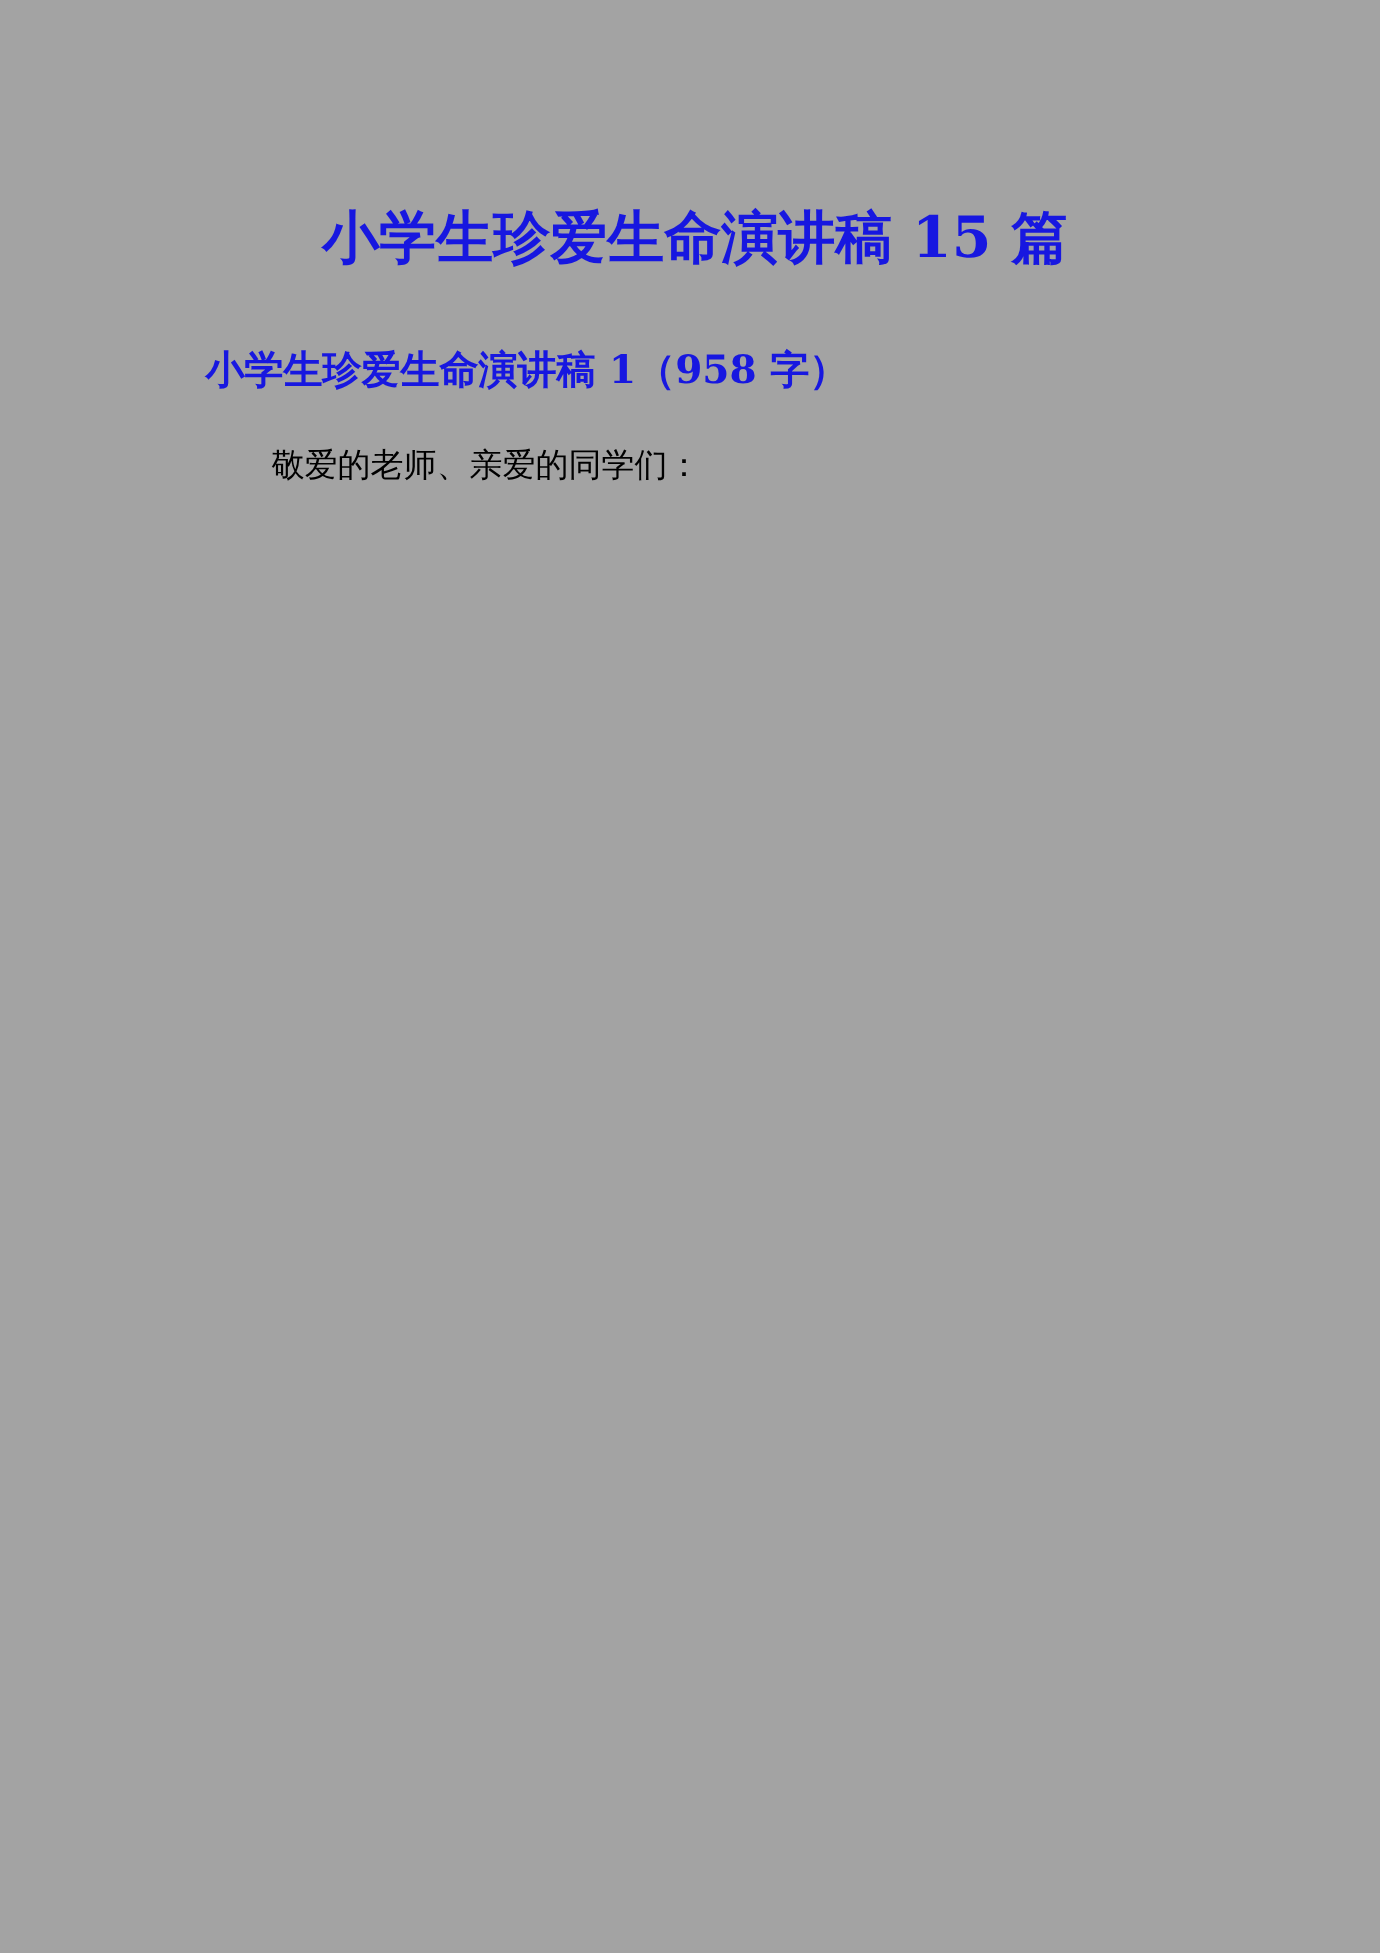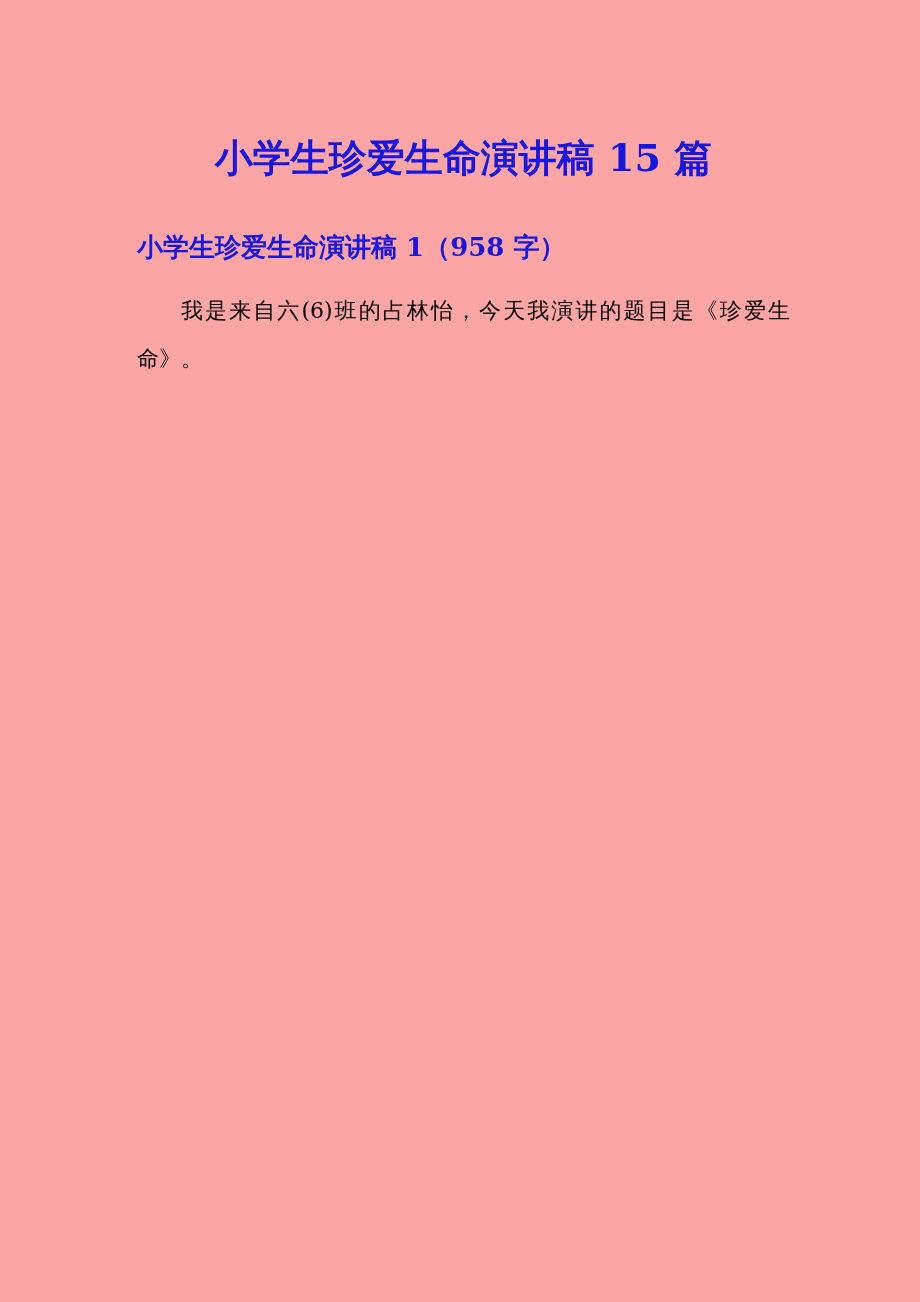--- a/index.html
+++ b/index.html
@@ -4,21 +4,21 @@
 <style>
   html, body {
     margin: 0;
     padding: 0;
     background: #ffffff;
   }
   .page {
     position: relative;
     width: 920px;
     height: 1302px;
-    background: #fca5a5;
+    background: #a3a3a3;
     overflow: hidden;
     font-family: "DejaVu Serif", "Liberation Serif", serif;
     color: #000000;
   }
   .doc {
     padding: 0 130px 0 137px;
   }
   .doc-title {
     margin: 132px 0 0 0;
     font-size: 38px;
@@ -52,21 +52,21 @@
 <body>
 
 <div class="page">
   <div class="doc">
 
     <h1 class="doc-title">小学生珍爱生命演讲稿 15 篇</h1>
 
     <h2 class="doc-subtitle">小学生珍爱生命演讲稿 1（958 字）</h2>
 
     <div class="body-text">
+      <p>敬爱的老师、亲爱的同学们：</p>
 
 
-      <p>我是来自六(6)班的占林怡，今天我演讲的题目是《珍爱生命》。</p>
 
 
     </div>
 
   </div>
 </div>
 
 </body></html>

